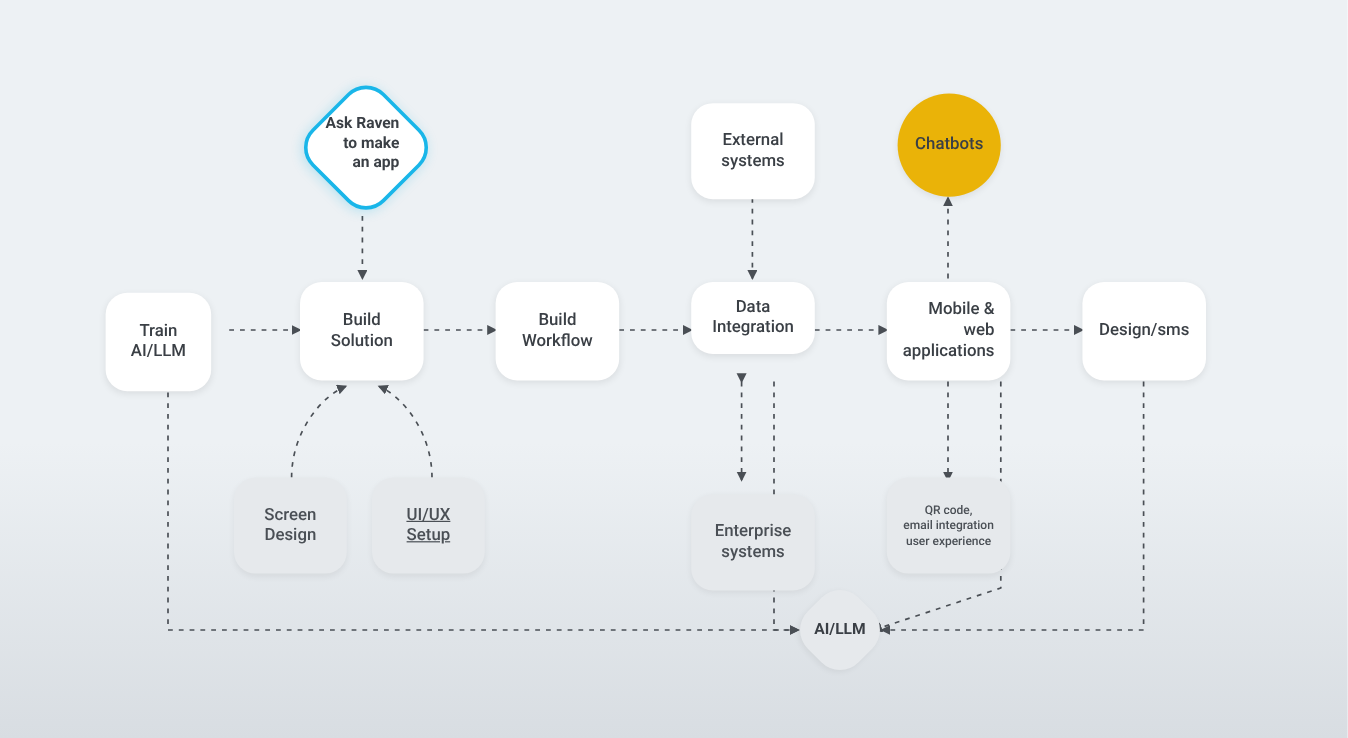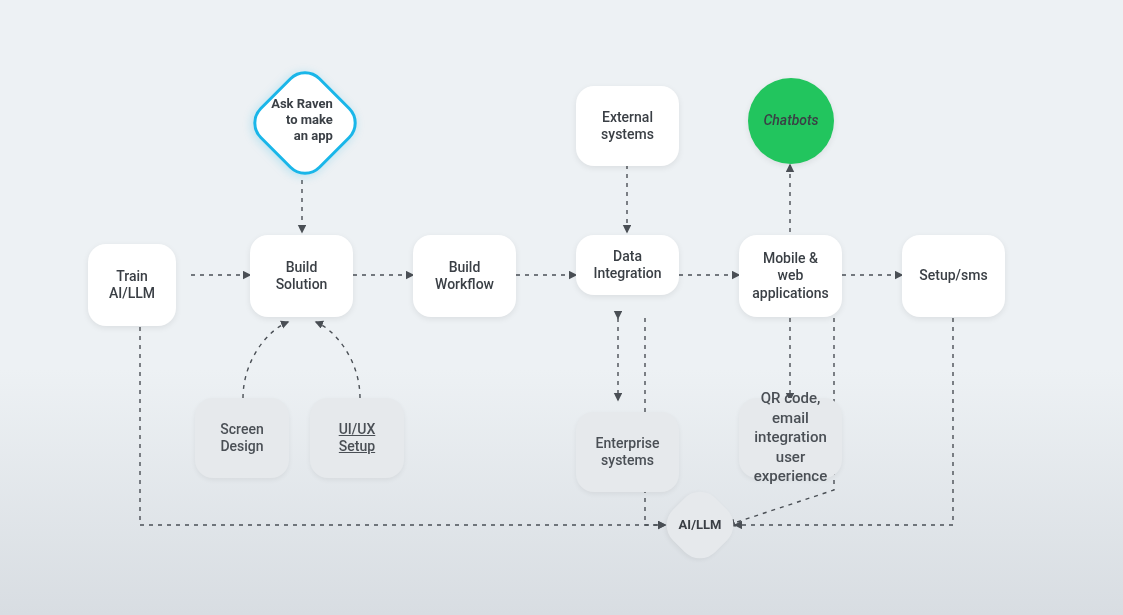--- a/index.html
+++ b/index.html
@@ -31,28 +31,27 @@
     box-shadow: 0 2px 6px rgba(0,0,0,0.08);
   }
   .graybox {
     background: #e6e9ec;
     border-radius: 18px;
     color: #4a4f55;
     box-shadow: 0 2px 5px rgba(0,0,0,0.06);
     text-align: center;
   }
   .graybox.small {
-    font-size: 15px;
+    font-size: 10px;
     line-height: 1.3;
   }
   .circle {
-    background: #22c55e;
+    background: #eab308;
     border-radius: 50%;
     box-shadow: 0 2px 6px rgba(0,0,0,0.08);
-    font-style: italic;
   }
   .diamond-outer {
     position: absolute;
     transform: rotate(45deg);
     border-radius: 22px;
   }
   .diamond-inner {
     position: absolute;
     display: flex;
     align-items: center;
@@ -128,22 +127,22 @@
 <div class="diamond-outer diamond-highlight" style="left:262px; top:80px; width:80px; height:80px;"></div>
 <div class="diamond-inner" style="left:247px; top:80px; width:110px; height:80px; font-size:13px;">Ask Raven<br>to make<br>an app</div>
 
 <div class="node rounded" style="left:576px; top:86px; width:103px; height:80px;">External<br>systems</div>
 <div class="node circle" style="left:748px; top:78px; width:86px; height:86px;">Chatbots</div>
 
 <div class="node rounded" style="left:88px; top:244px; width:88px; height:82px;">Train<br>AI/LLM</div>
 <div class="node rounded" style="left:250px; top:235px; width:103px; height:82px;">Build<br>Solution</div>
 <div class="node rounded" style="left:413px; top:235px; width:103px; height:82px;">Build<br>Workflow</div>
 <div class="node rounded" style="left:576px; top:235px; width:103px; height:60px;">Data<br>Integration</div>
-<div class="node rounded" style="left:739px; top:235px; width:103px; height:82px;">Mobile &amp;<br>web<br>applications</div>
-<div class="node rounded" style="left:902px; top:235px; width:103px; height:82px;">Setup/sms</div>
+<div class="node rounded" style="left:739px; top:235px; width:103px; height:82px;text-align:right;">Mobile &amp;<br>web<br>applications</div>
+<div class="node rounded" style="left:902px; top:235px; width:103px; height:82px;">Design/sms</div>
 
 <div class="node graybox" style="left:195px; top:398px; width:94px; height:80px;">Screen<br>Design</div>
 <div class="node graybox" style="left:310px; top:398px; width:94px; height:80px;text-decoration:underline;">UI/UX<br>Setup</div>
 <div class="node graybox" style="left:576px; top:412px; width:103px; height:80px;">Enterprise<br>systems</div>
 <div class="node graybox small" style="left:739px; top:398px; width:103px; height:80px;">QR code,<br>email integration<br>user experience</div>
 
 <div class="diamond-outer diamond-gray" style="left:670px; top:495px; width:60px; height:60px;"></div>
 <div class="diamond-inner" style="left:652px; top:500px; width:96px; height:50px; font-size:13px;">AI/LLM</div>
 
 </body></html>

